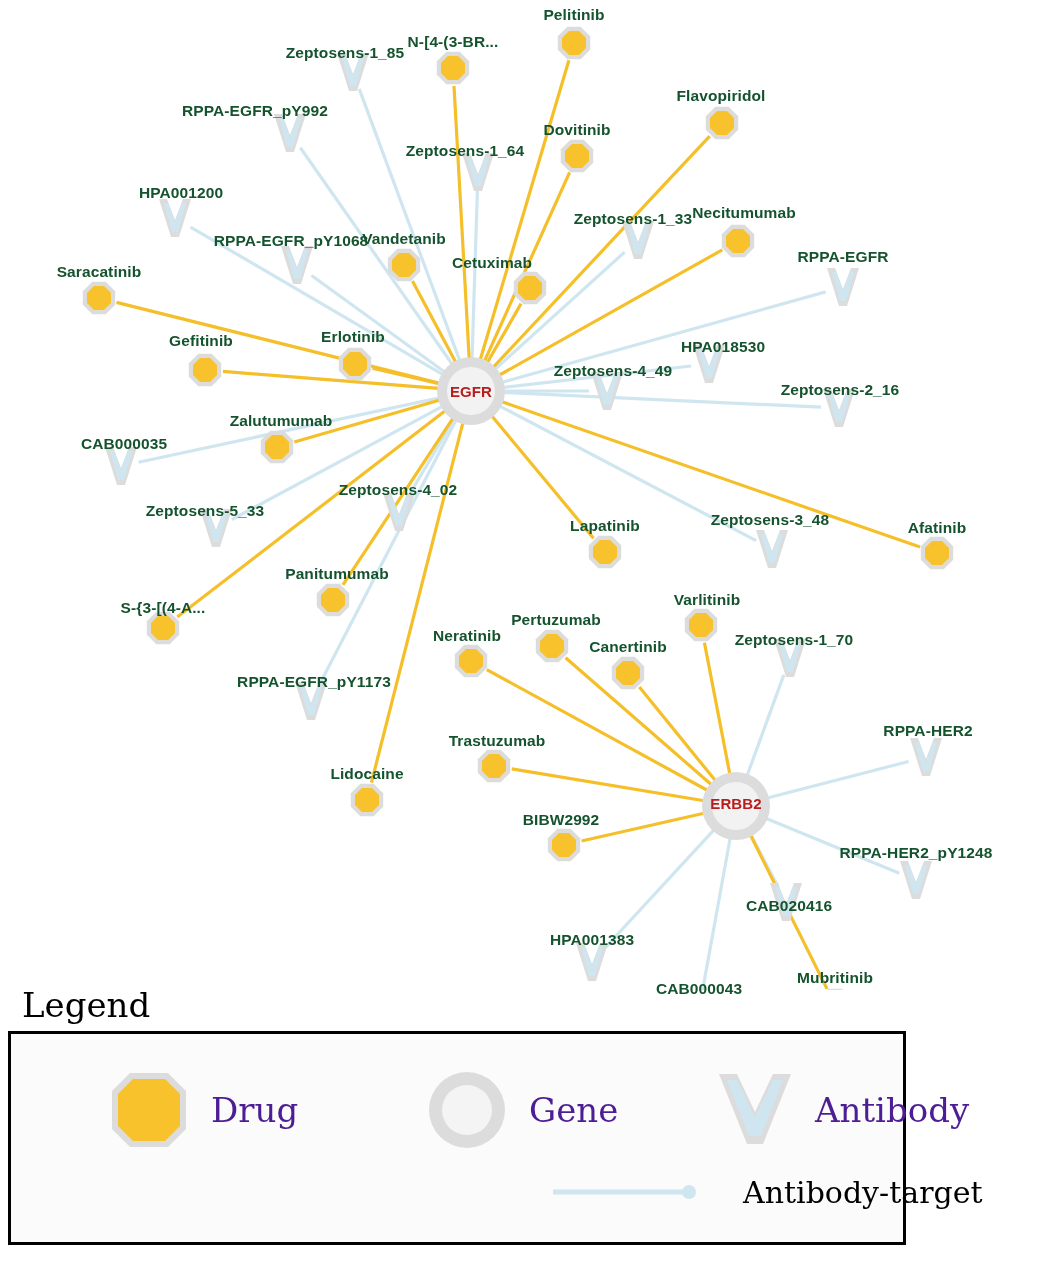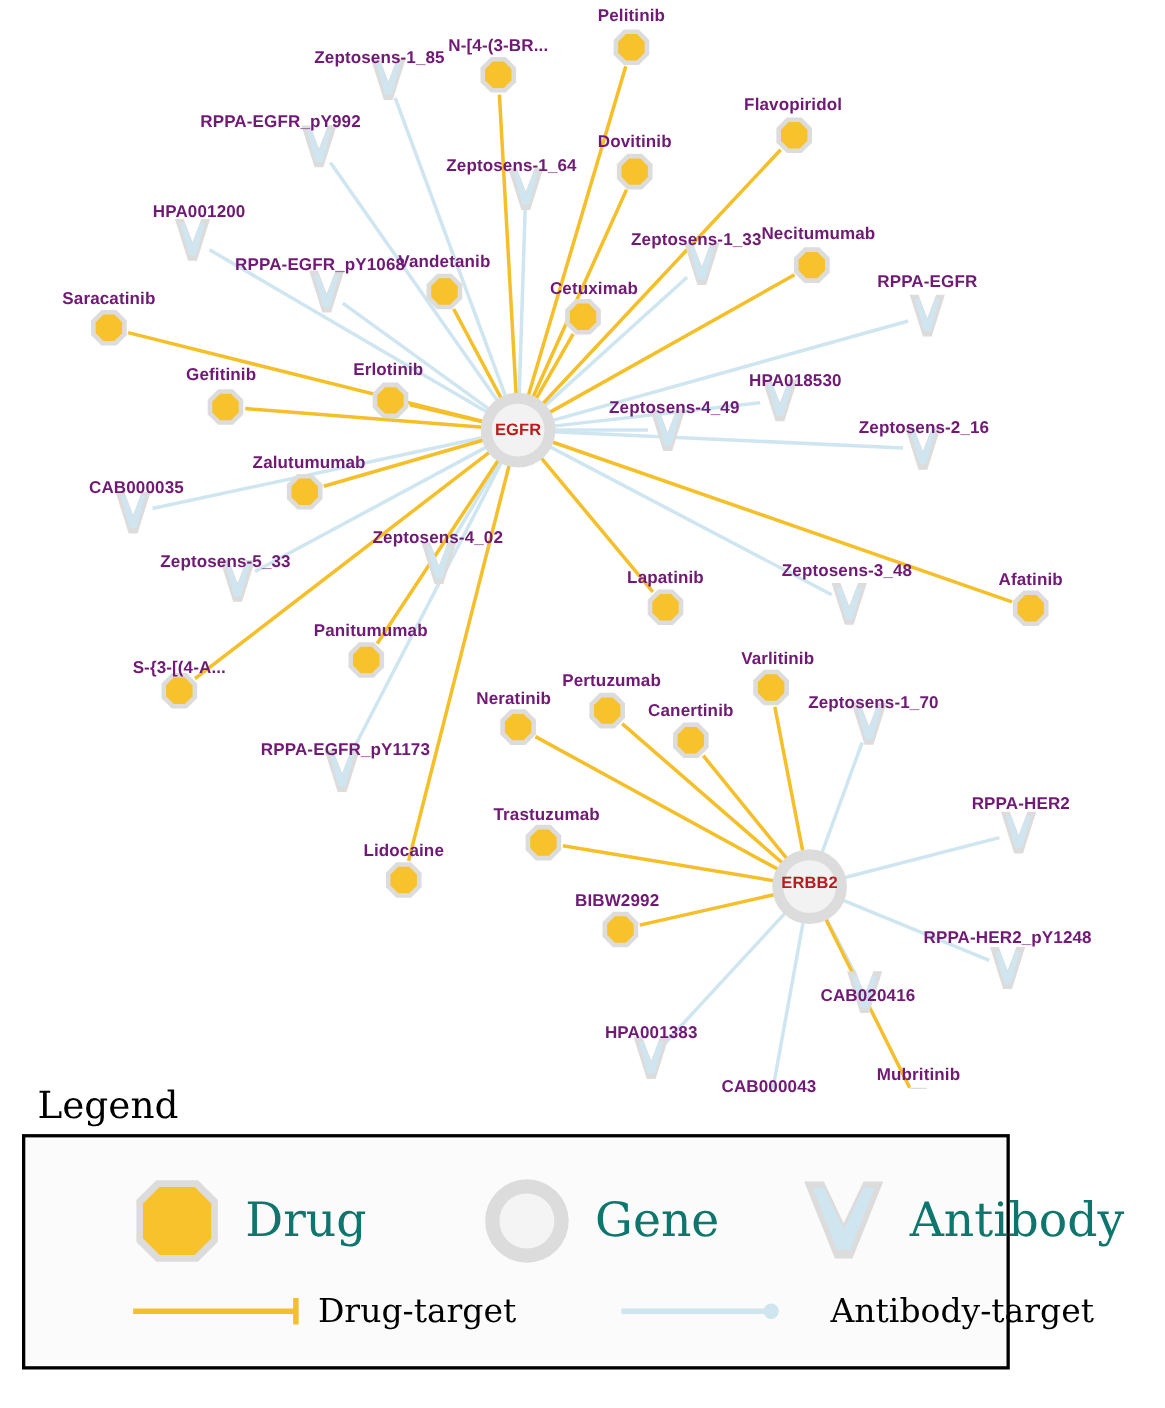--- a/index.html
+++ b/index.html
@@ -27,33 +27,33 @@
   #network svg {
     position: absolute;
     left: 0;
     top: 0;
   }
   .node-label {
     position: absolute;
     font-family: "Liberation Sans", sans-serif;
     font-size: 15.5px;
     font-weight: bold;
-    color: #701a75;
+    color: #14532d;
     white-space: nowrap;
     transform: translate(-50%, -50%);
     letter-spacing: 0.1px;
   }
   .gene-label {
     font-size: 15px;
     font-weight: bold;
     color: #b91c1c;
   }
   #legend-wrap {
     position: absolute;
-    left: 12px;
+    left: 0;
     top: 985px;
     width: 914px;
   }
   #legend-title {
     font-family: "DejaVu Serif", serif;
     font-size: 34px;
     color: #000000;
     margin-left: 22px;
     margin-bottom: 6px;
     font-weight: normal;
@@ -70,22 +70,22 @@
     left: 0;
     width: 100%;
   }
   .legend-item {
     position: absolute;
     display: flex;
     align-items: center;
   }
   .legend-text {
     font-family: "DejaVu Serif", serif;
-    font-size: 43px;
-    color: #0f766e;
+    font-size: 34px;
+    color: #4c1d95;
     margin-left: 16px;
     white-space: nowrap;
   }
   .legend-text-small {
     font-family: "DejaVu Serif", serif;
     font-size: 30px;
     color: #000000;
     margin-left: 10px;
     white-space: nowrap;
   }
@@ -481,21 +481,21 @@
         <div class="node-label" style="left: 916px; top: 853px;">RPPA-HER2_pY1248</div>
         <div class="node-label" style="left: 789px; top: 906px;">CAB020416</div>
         <div class="node-label" style="left: 592px; top: 940px;">HPA001383</div>
         <div class="node-label" style="left: 699px; top: 989px;">CAB000043</div>
         <div class="node-label" style="left: 574px; top: 15px;">Pelitinib</div>
         <div class="node-label" style="left: 453px; top: 42px;">N-[4-(3-BR...</div>
         <div class="node-label" style="left: 721px; top: 96px;">Flavopiridol</div>
         <div class="node-label" style="left: 577px; top: 130px;">Dovitinib</div>
         <div class="node-label" style="left: 744px; top: 213px;">Necitumumab</div>
         <div class="node-label" style="left: 404px; top: 239px;">Vandetanib</div>
-        <div class="node-label" style="left: 540px; top: 263px;">Cetuximab</div>
+        <div class="node-label" style="left: 492px; top: 263px;">Cetuximab</div>
         <div class="node-label" style="left: 99px; top: 272px;">Saracatinib</div>
         <div class="node-label" style="left: 201px; top: 341px;">Gefitinib</div>
         <div class="node-label" style="left: 353px; top: 337px;">Erlotinib</div>
         <div class="node-label" style="left: 281px; top: 421px;">Zalutumumab</div>
         <div class="node-label" style="left: 937px; top: 528px;">Afatinib</div>
         <div class="node-label" style="left: 605px; top: 526px;">Lapatinib</div>
         <div class="node-label" style="left: 707px; top: 600px;">Varlitinib</div>
         <div class="node-label" style="left: 337px; top: 574px;">Panitumumab</div>
         <div class="node-label" style="left: 163px; top: 608px;">S-{3-[(4-A...</div>
         <div class="node-label" style="left: 556px; top: 620px;">Pertuzumab</div>
@@ -536,27 +536,20 @@
           <svg width="88" height="92" viewBox="0 0 88 92">
             <path d="M8,10 L26,10 L44,48 L62,10 L80,10 L52,80 L36,80 Z" fill="#dcdcdc"></path>
             <path d="M16,16 L26,16 L44,54 L62,16 L72,16 L50,72 L38,72 Z" fill="#cfe6f0"></path>
           </svg>
           <span class="legend-text">Antibody</span>
         </div>
       </div>
 
       <div class="legend-row" style="top: 132px; height: 60px;">
 
-        <div class="legend-item" style="left: 96px; top: 8px;">
-          <svg width="160" height="36" viewBox="0 0 160 36">
-            <line x1="2" y1="18" x2="150" y2="18" stroke="#f5bf2a" stroke-width="5"></line>
-            <line x1="150" y1="6" x2="150" y2="30" stroke="#f5bf2a" stroke-width="5"></line>
-          </svg>
-          <span class="legend-text-small">Drug-target</span>
-        </div>
 
         <div class="legend-item" style="left: 540px; top: 8px; gap: 32px;">
           <svg width="150" height="36" viewBox="0 0 150 36">
             <line x1="2" y1="18" x2="134" y2="18" stroke="#cfe6f0" stroke-width="5"></line>
             <circle cx="138" cy="18" r="7" fill="#cfe6f0"></circle>
           </svg>
           <span class="legend-text-small">Antibody-target</span>
         </div>
       </div>
 

